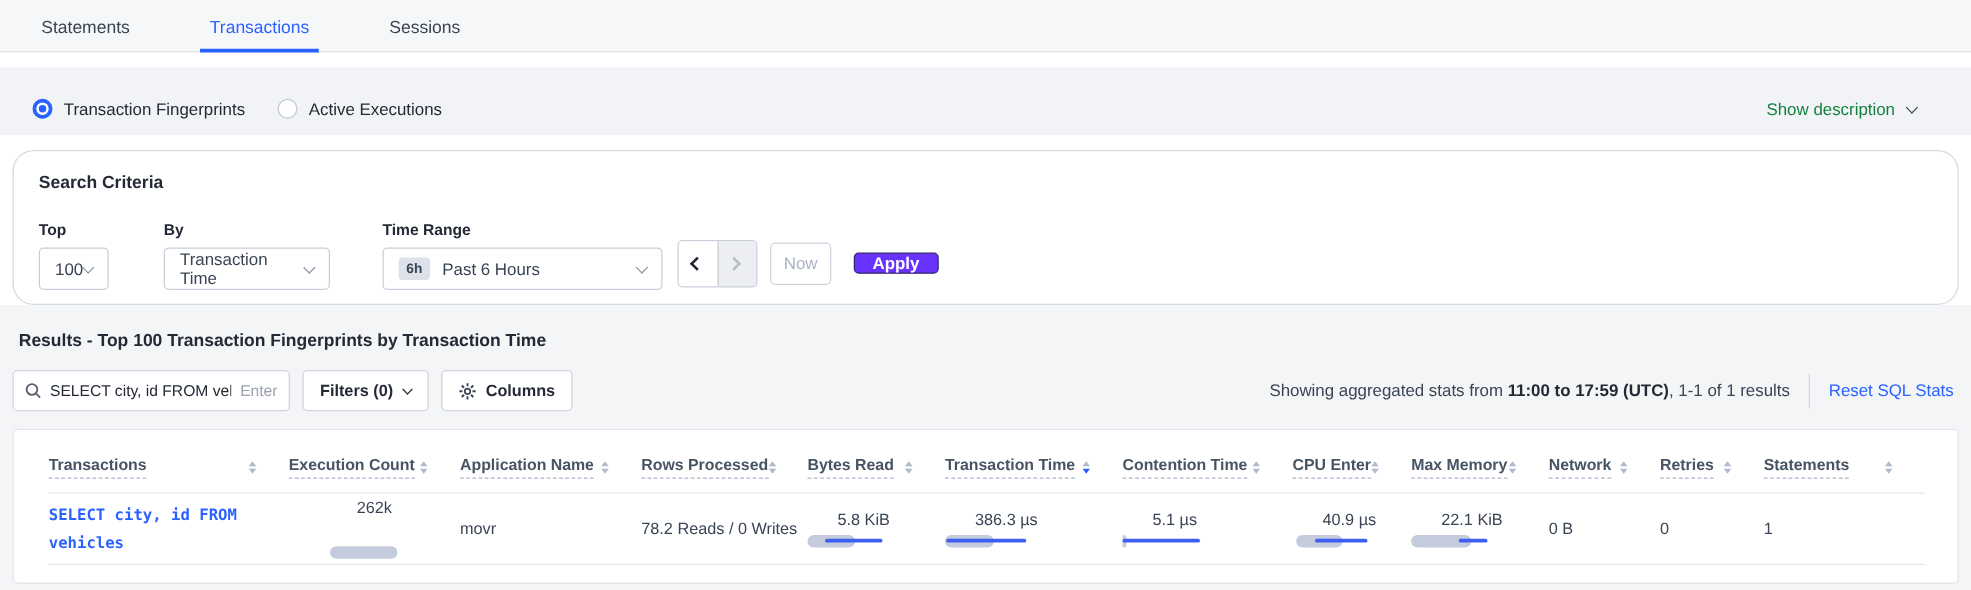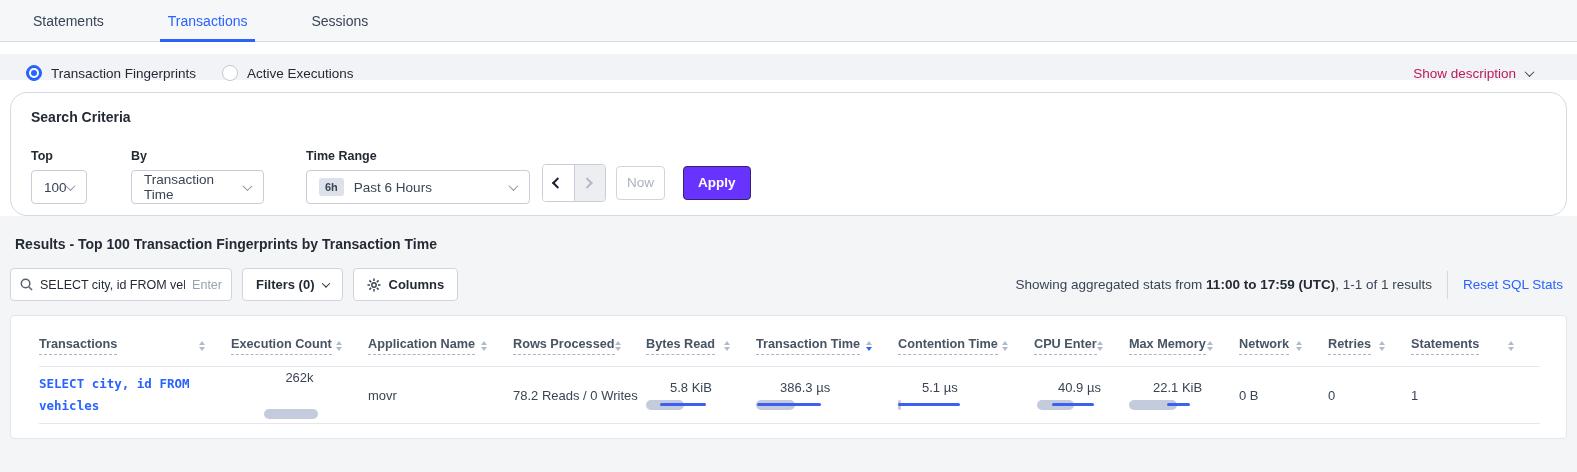--- a/index.html
+++ b/index.html
@@ -11,31 +11,31 @@
     display:flex; align-items:stretch; padding-left:25px; }
   .tab { display:flex; align-items:center; padding:0 8px; margin-right:48px;
     font-size:14px; color:#394455; cursor:pointer; position:relative; }
   .tab.active { color:#2962ff; }
   .tab.active::after { content:""; position:absolute; left:0; right:0; bottom:-1px;
     height:3px; background:#2962ff; }
 
   .white-gap { height:12px; background:#fff; }
 
   
-  .radio-band { height:26px; background:#f1f3f6; display:flex; align-items:center;
+  .radio-band { height:54px; background:#f1f3f6; display:flex; align-items:center;
     justify-content:space-between; padding:12px 44px 0 26px; }
   .radio-group { display:flex; align-items:center; gap:26px; }
   .radio-opt { display:flex; align-items:center; gap:9px; font-size:13.5px; color:#242a35; cursor:pointer; }
   .radio-circle { width:16px; height:16px; border-radius:50%; background:#fff;
     border:1px solid #c2c9d6; position:relative; flex:0 0 auto; }
   .radio-circle.sel { background:#2962ff; border-color:#2962ff; }
   .radio-circle.sel::after { content:""; position:absolute; top:50%; left:50%;
     transform:translate(-50%,-50%); width:6px; height:6px; border-radius:50%;
     background:#2962ff; border:2.5px solid #fff; }
-  .show-desc { display:flex; align-items:center; gap:10px; font-size:13.5px; color:#be185d; cursor:pointer;text-align:center; }
+  .show-desc { display:flex; align-items:center; gap:10px; font-size:13.5px; color:#15803d; cursor:pointer;text-align:center; }
   .chev { width:7px; height:7px; border-right:1.8px solid #394455; border-bottom:1.8px solid #394455;
     transform:rotate(45deg) translate(-1px,-1px); display:inline-block; }
 
   
   .upper { background:#fff; padding:12px 10px 0 10px; }
   .criteria-card { background:#fff; border:1px solid #d4d9e2; border-radius:17px;
     padding:16px 20px 24px 20px; height:124px; }
   .criteria-title { font-size:14px; font-weight:bold; color:#242a35; }
   .criteria-row { display:flex; align-items:flex-end; margin-top:14px; }
   .field { display:flex; flex-direction:column; gap:7px;margin-top:10px; }
@@ -53,21 +53,21 @@
   .arrow-btn { width:31px; display:flex; align-items:center; justify-content:center;
     background:#fff; cursor:pointer; }
   .arrow-btn + .arrow-btn { border-left:1px solid #c8cdd9; }
   .arrow-btn.disabled { background:#eceef2; cursor:default; }
   .chev-left { width:8px; height:8px; border-left:2.2px solid #1b2230; border-bottom:2.2px solid #1b2230;
     transform:rotate(45deg) translate(-1px,1px); }
   .chev-right { width:8px; height:8px; border-right:2px solid #b4bbc8; border-top:2px solid #b4bbc8;
     transform:rotate(45deg) translate(-2px,2px); }
   .now-btn { height:34px; width:49px; border:1px solid #d0d5e0; border-radius:4px; background:#fff;
     color:#aab1c0; font-size:13.5px; margin-right:18px; align-self:center; margin-top:22px; cursor:pointer; }
-  .apply-btn { height:34px; padding:0 14px; border:1px solid #33246b; border-radius:4px;
+  .apply-btn { height:17px; padding:0 14px; border:1px solid #33246b; border-radius:4px;
     background:#6933ff; color:#fff; font-size:13.5px; font-weight:bold; align-self:center;
     margin-top:22px; cursor:pointer; }
 
   
   .lower { background:#f4f5f7; padding:20px 10px 16px 10px; height:276px; }
   .results-heading { font-size:14px; font-weight:bold; color:#242a35; padding-left:5px; }
   .toolbar { display:flex; align-items:center; margin-top:16px; }
   .searchbox { width:222px; height:33px; border:1px solid #cfd4de; border-radius:4px; background:#fff;
     display:flex; align-items:center; padding:0 9px; gap:7px; }
   .searchbox .val { font-size:12.5px; color:#242a35; white-space:nowrap; overflow:hidden; flex:1; }

